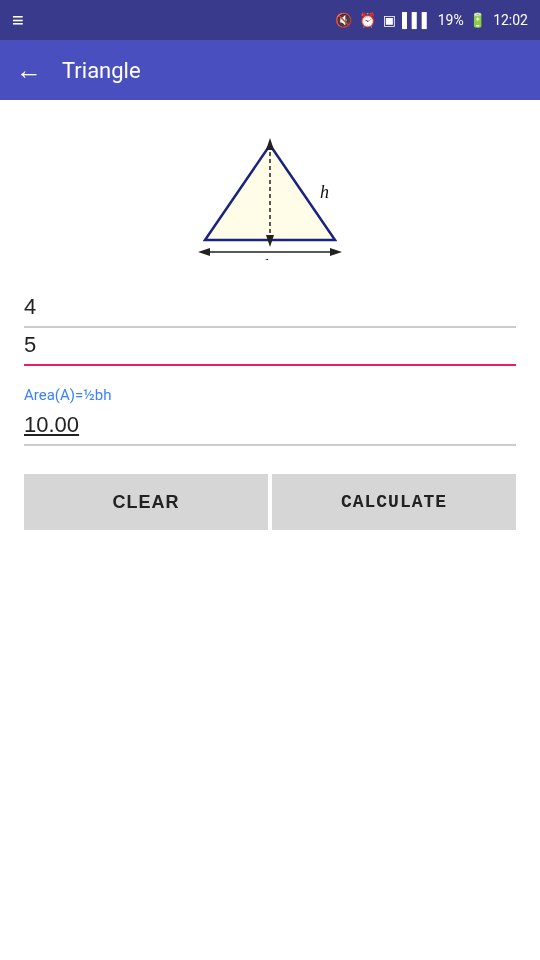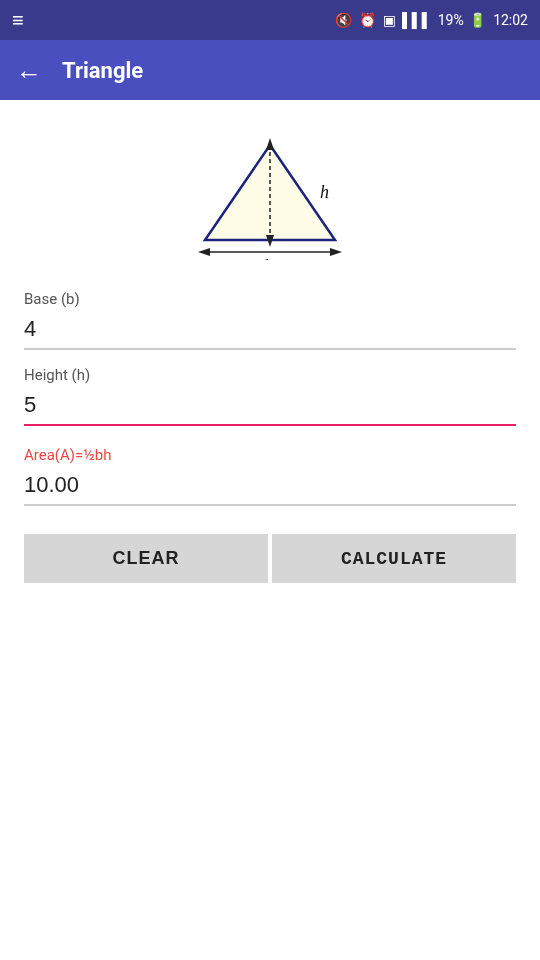--- a/index.html
+++ b/index.html
@@ -52,21 +52,21 @@
     .app-bar-back {
       color: white;
       font-size: 26px;
       cursor: pointer;
       line-height: 1;
     }
 
     .app-bar-title {
       color: white;
       font-size: 22px;
-      font-weight: 700;
+      font-weight: 400;
     }
 
     
     .main-content {
       background: white;
       padding: 20px 24px;
       height: calc(960px - 100px);
     }
 
     
@@ -101,47 +101,48 @@
       background: transparent;
       display: block;
     }
 
     .input-field.active {
       border-bottom: 2px solid #e91e63;
     }
 
     .result-label {
       font-size: 15px;
-      color: #ef4444;
+      color: #3b82f6;
       margin-top: 20px;
       margin-bottom: 4px;
     }
 
     .result-value {
       width: 100%;
       font-size: 22px;
       color: #222;
       border: none;
       border-bottom: 2px solid #ccc;
       outline: none;
       padding: 4px 0 6px 0;
       background: transparent;
       display: block;
+      text-decoration: underline;
     }
 
     
     .buttons-row {
       display: flex;
       margin-top: 28px;
       gap: 2px;
     }
 
     .btn {
       flex: 1;
-      height: 49px;
+      height: 56px;
       border: none;
       background: #d6d6d6;
       font-size: 18px;
       font-weight: 700;
       color: #222;
       cursor: pointer;
       letter-spacing: 1px;
       outline: none;
     }
 
@@ -196,26 +197,24 @@
 
       <polygon points="8,122 20,118 20,126" fill="#222"></polygon>
 
       <polygon points="152,122 140,118 140,126" fill="#222"></polygon>
 
       <text x="74" y="142" font-size="18" font-family="serif" font-style="italic" fill="#111">b</text>
     </svg>
   </div>
 
   <div>
-    <div class="field-label">Base (b)</div>
     <input class="input-field" type="number" value="4" style="">
   </div>
 
   <div>
-    <div class="field-label">Height (h)</div>
     <input class="input-field active" type="number" value="5" style="">
   </div>
 
   <div>
     <div class="result-label">Area(A)=½bh</div>
     <input class="result-value" type="text" readonly="" value="10.00" style="">
   </div>
 
   <div class="buttons-row">
     <button class="btn">CLEAR</button>

